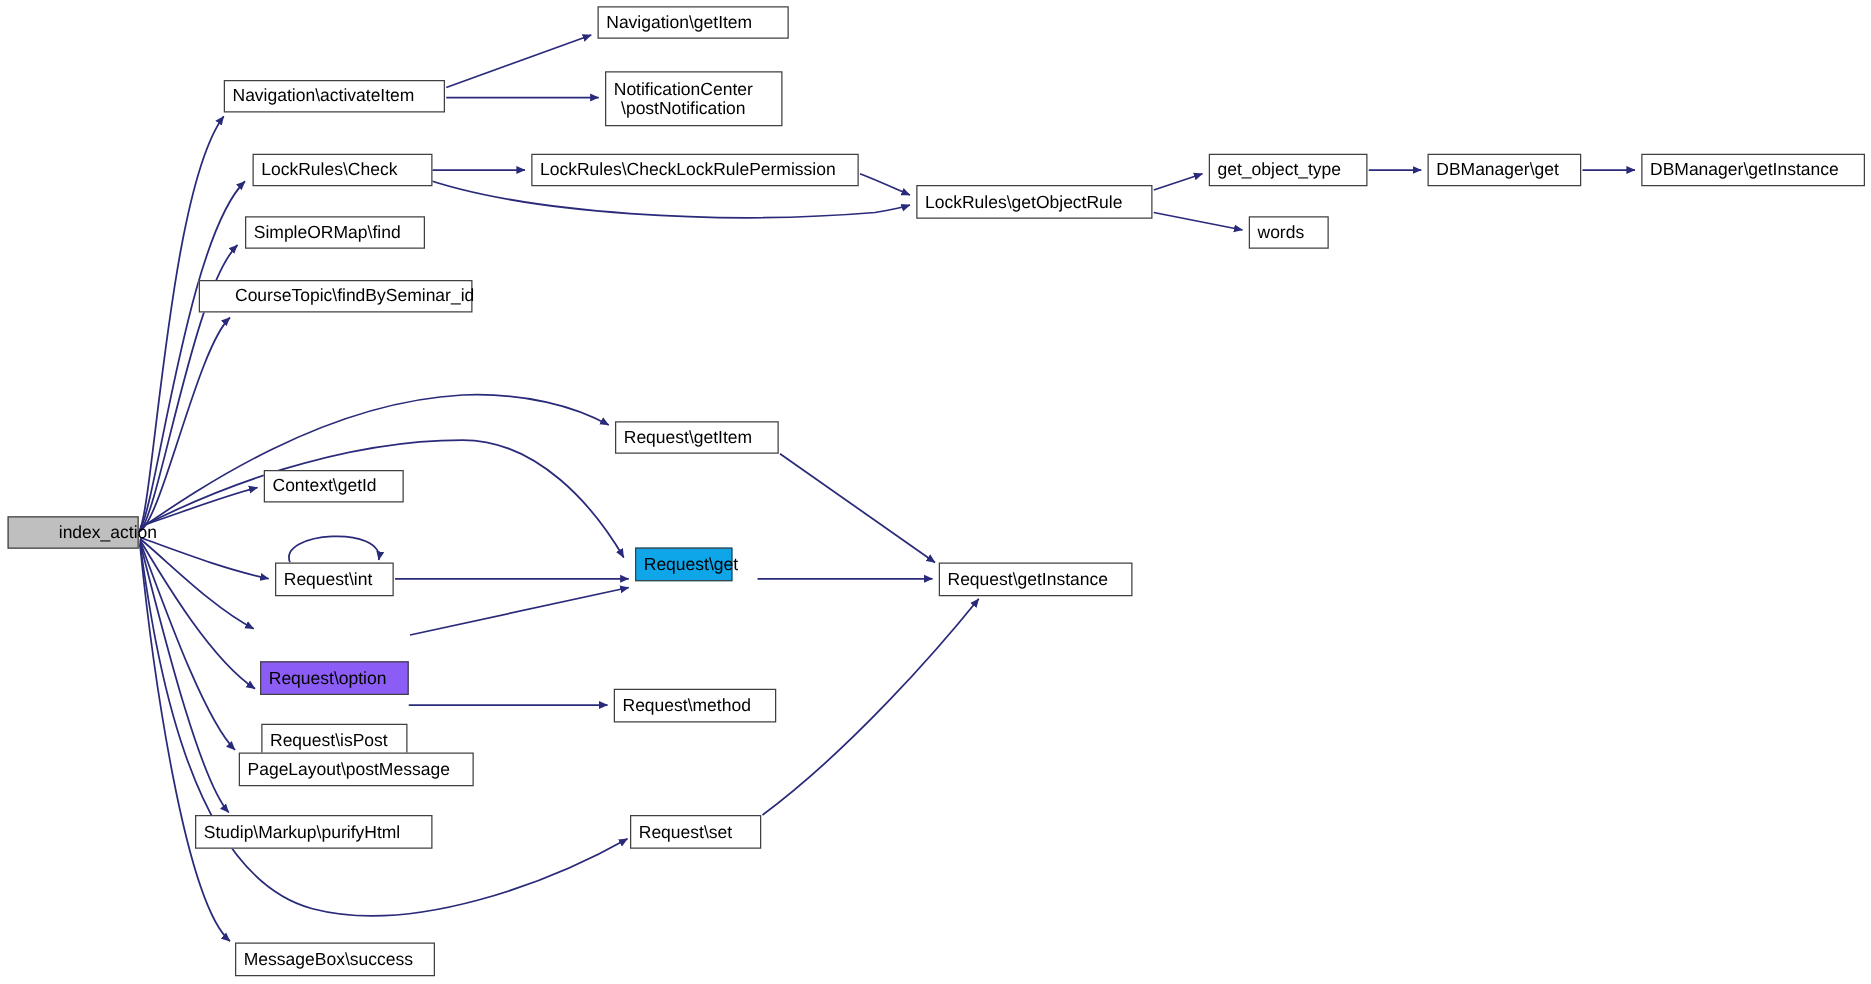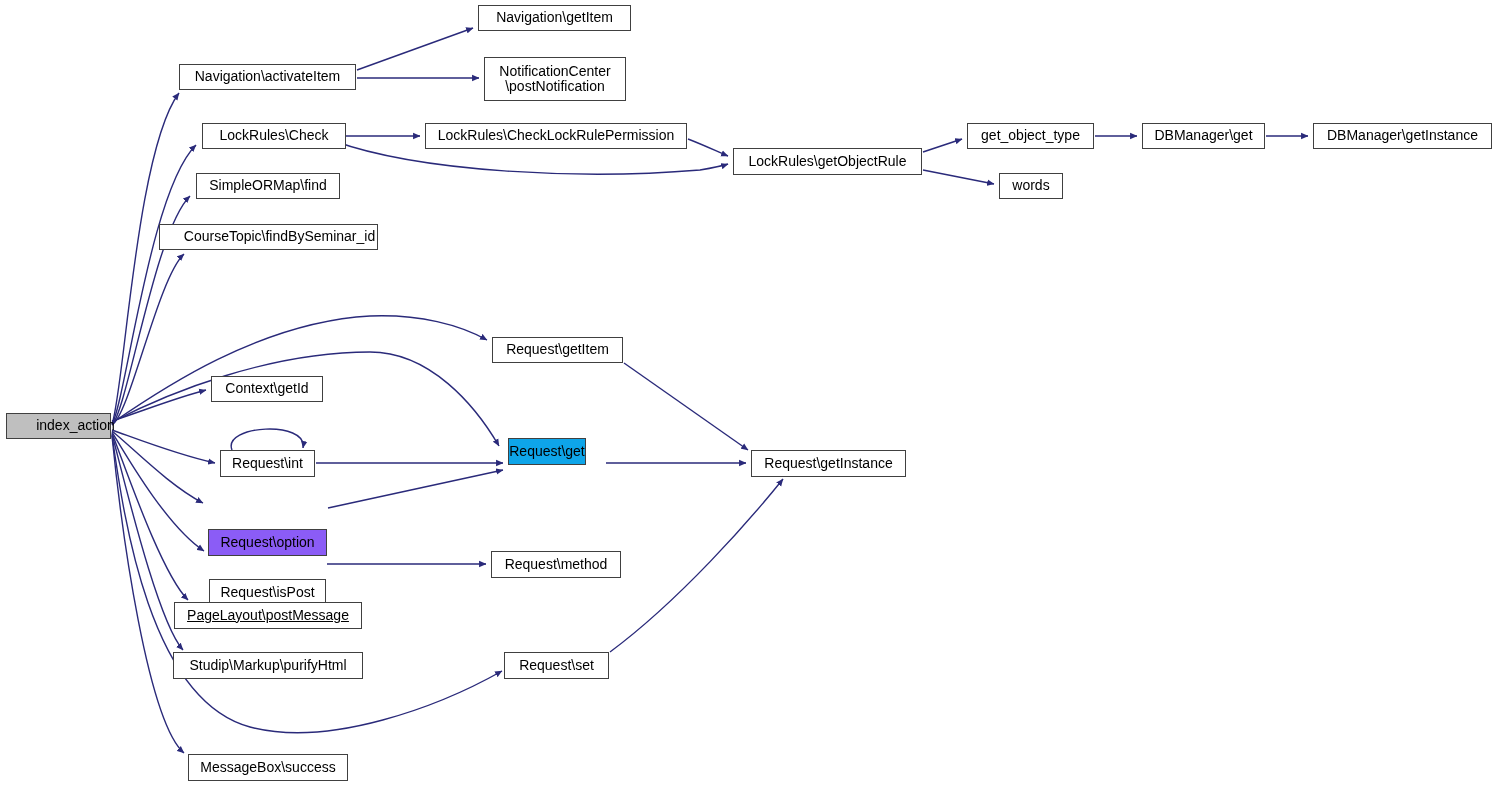--- a/index.html
+++ b/index.html
@@ -26,21 +26,21 @@
     height: 787px;
     pointer-events: none;
   }
   .node {
     position: absolute;
     box-sizing: border-box;
     background: #ffffff;
     border: 1px solid #404040;
     display: flex;
     align-items: center;
-    justify-content: center;
+    justify-content: flex-start;
     text-align: center;
     font-family: "Liberation Sans", sans-serif;
     font-size: 14px;
     line-height: 1.08;
     color: #000000;
     white-space: pre-line;
     padding: 0 6px;
   }
   .node.current {
     background: #bfbfbf;
@@ -106,18 +106,18 @@
       <div class="node" style="left: 196px; top: 173px; width: 144px; height: 26px; background: rgb(255, 255, 255); border-color: rgb(64, 64, 64); color: rgb(0, 0, 0);"><span>SimpleORMap\find</span></div>
       <div class="node" style="left: 159px; top: 224px; width: 219px; height: 26px; background: rgb(255, 255, 255); border-color: rgb(64, 64, 64); color: rgb(0, 0, 0); padding-left: 28px;"><span>CourseTopic\findBySeminar_id</span></div>
       <div class="node" style="left: 492px; top: 337px; width: 131px; height: 26px; background: rgb(255, 255, 255); border-color: rgb(64, 64, 64); color: rgb(0, 0, 0);"><span>Request\getItem</span></div>
       <div class="node" style="left: 211px; top: 376px; width: 112px; height: 26px; background: rgb(255, 255, 255); border-color: rgb(64, 64, 64); color: rgb(0, 0, 0);"><span>Context\getId</span></div>
       <div class="node" style="left: 220px; top: 450px; width: 95px; height: 27px; background: rgb(255, 255, 255); border-color: rgb(64, 64, 64); color: rgb(0, 0, 0);"><span>Request\int</span></div>
       <div class="node" style="left: 508px; top: 438px; width: 78px; height: 27px; background: #0ea5e9; border-color: rgb(64, 64, 64); color: rgb(0, 0, 0);"><span>Request\get</span></div>
       <div class="node" style="left: 751px; top: 450px; width: 155px; height: 27px; background: rgb(255, 255, 255); border-color: rgb(64, 64, 64); color: rgb(0, 0, 0);"><span>Request\getInstance</span></div>
       <div class="node" style="left: 208px; top: 501px; width: 119px; height: 27px; background: #8b5cf6; border-color: rgb(64, 64, 64); color: rgb(0, 0, 0); margin-top: 28px;"><span>Request\option</span></div>
       <div class="node" style="left: 209px; top: 551px; width: 117px; height: 27px; background: rgb(255, 255, 255); border-color: rgb(64, 64, 64); color: rgb(0, 0, 0); margin-top: 28px;"><span>Request\isPost</span></div>
       <div class="node" style="left: 491px; top: 551px; width: 130px; height: 27px; background: rgb(255, 255, 255); border-color: rgb(64, 64, 64); color: rgb(0, 0, 0);"><span>Request\method</span></div>
-      <div class="node" style="left: 174px; top: 602px; width: 188px; height: 27px; background: rgb(255, 255, 255); border-color: rgb(64, 64, 64); color: rgb(0, 0, 0); text-decoration: underline;"><span>PageLayout\postMessage</span></div>
-      <div class="node" style="left: 173px; top: 652px; width: 190px; height: 27px; background: rgb(255, 255, 255); border-color: rgb(64, 64, 64); color: rgb(0, 0, 0);"><span>Studip\Markup\purifyHtml</span></div>
+      <div class="node" style="left: 191px; top: 602px; width: 188px; height: 27px; background: rgb(255, 255, 255); border-color: rgb(64, 64, 64); color: rgb(0, 0, 0);"><span>PageLayout\postMessage</span></div>
+      <div class="node" style="left: 156px; top: 652px; width: 190px; height: 27px; background: rgb(255, 255, 255); border-color: rgb(64, 64, 64); color: rgb(0, 0, 0);"><span>Studip\Markup\purifyHtml</span></div>
       <div class="node" style="left: 504px; top: 652px; width: 105px; height: 27px; background: rgb(255, 255, 255); border-color: rgb(64, 64, 64); color: rgb(0, 0, 0);"><span>Request\set</span></div>
       <div class="node" style="left: 188px; top: 754px; width: 160px; height: 27px; background: rgb(255, 255, 255); border-color: rgb(64, 64, 64); color: rgb(0, 0, 0);"><span>MessageBox\success</span></div>
     </div>
 </div>
 
 </body></html>

